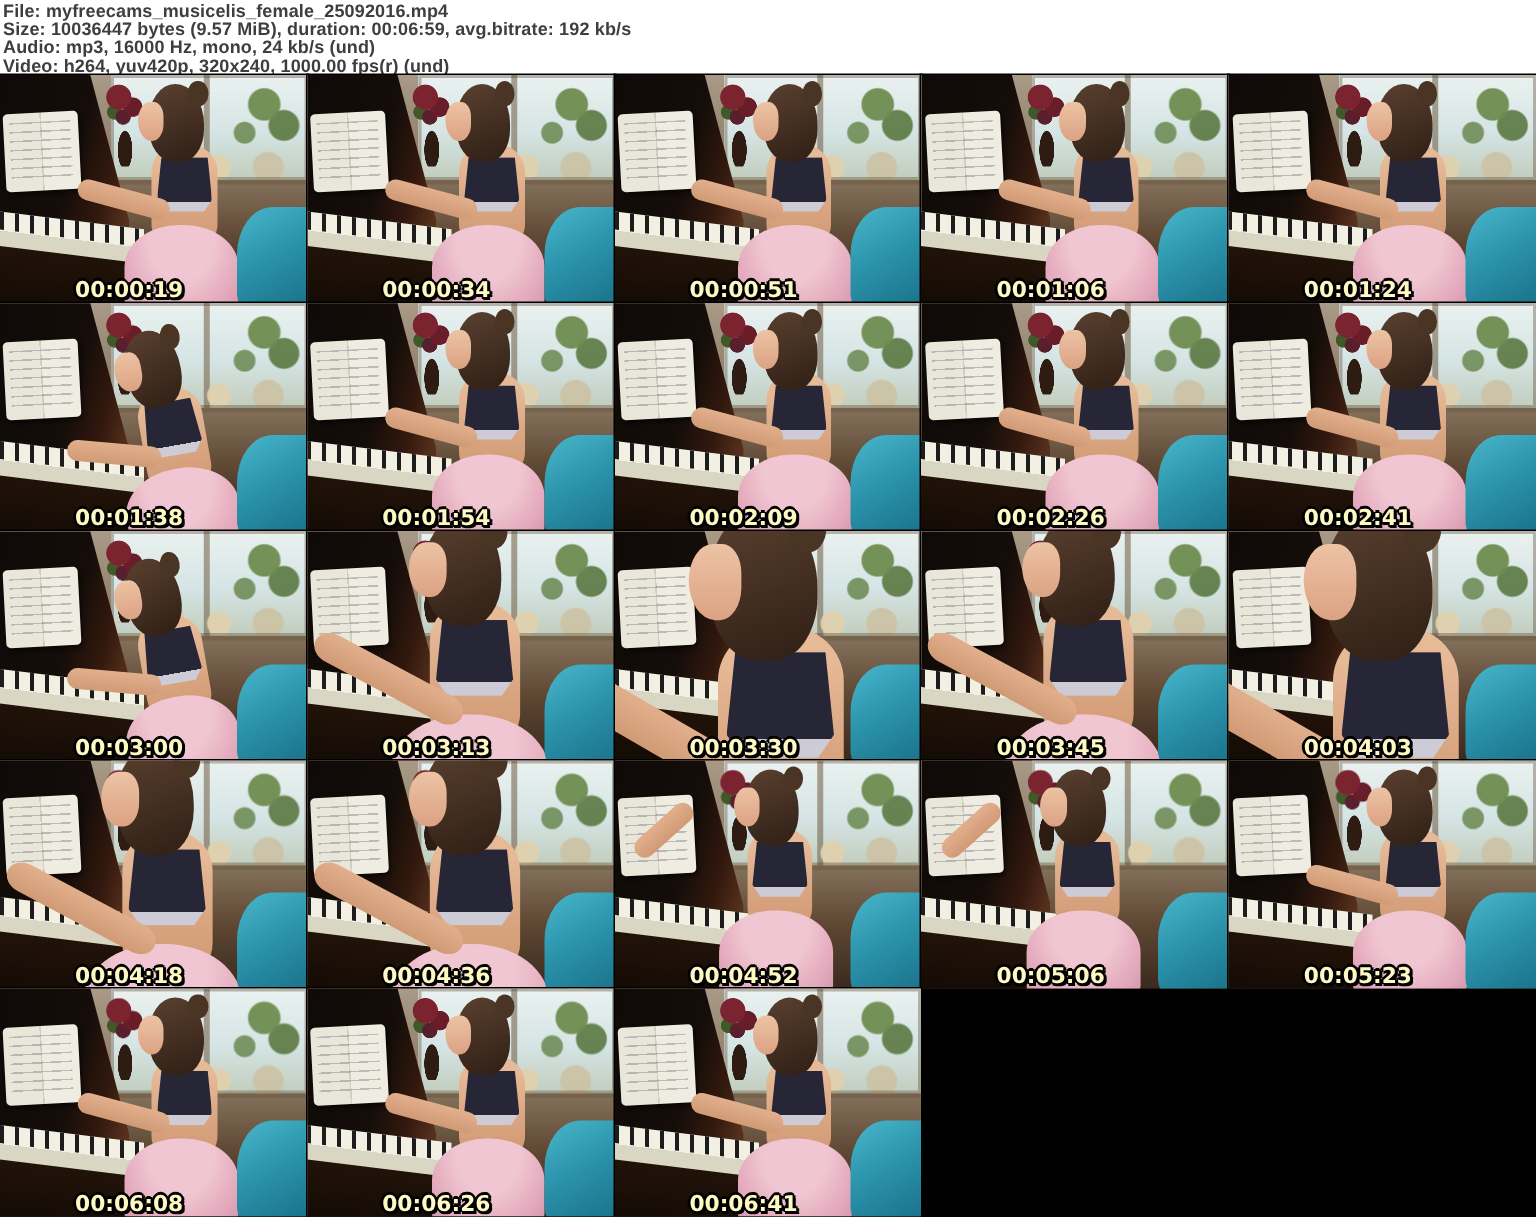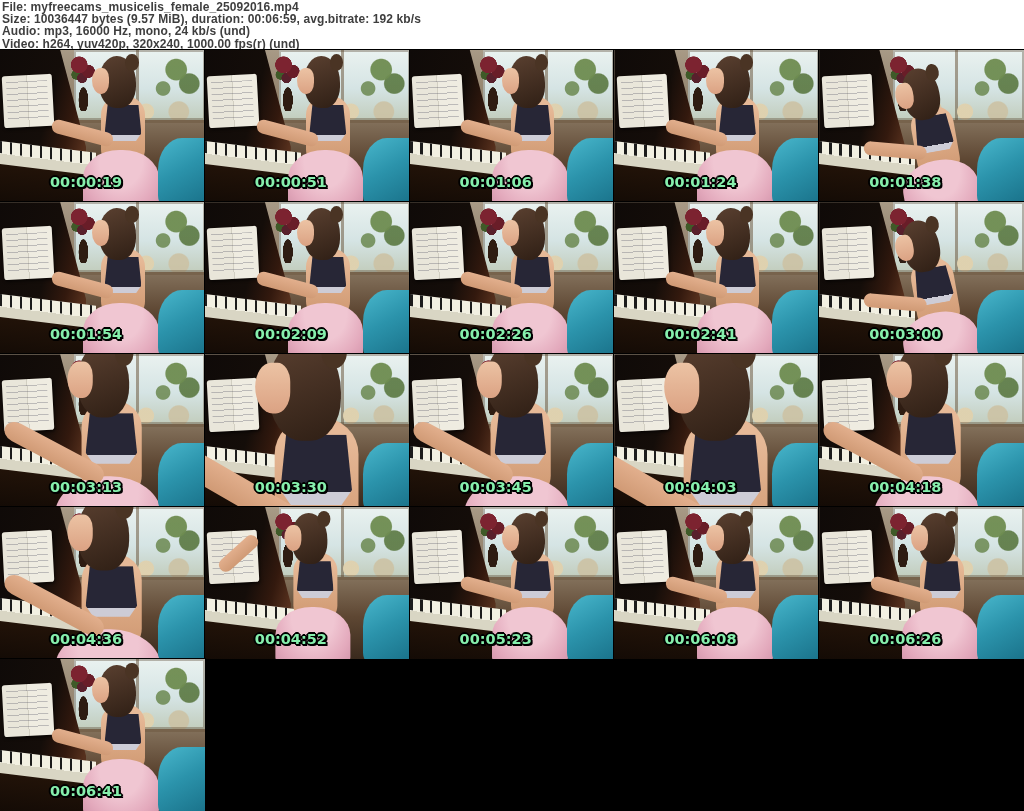--- a/index.html
+++ b/index.html
@@ -135,23 +135,23 @@
   
   .v-lean    .figure { transform: rotate(-10deg) translate(-8%, 5%); }
   .v-mid     .figure { transform: scale(1.4) translate(-4%, 8%); transform-origin: 55% 55%; }
   .v-mid     .arm    { transform: rotate(28deg) scaleX(1.25); }
   .v-closeup .figure { transform: scale(1.95) translate(-2%, 14%); transform-origin: 50% 45%; }
   .v-closeup .arm    { transform: rotate(30deg) scaleX(1.35); }
   .v-reach   .figure { transform: translate(-11%, 0); }
   .v-reach   .arm    { transform: rotate(-42deg) translate(6%, -340%); width: 42%; }
 
   
-  .ts { position: absolute; left: 2px; bottom: 12px;
+  .ts { position: absolute; left: 2px; bottom: 0;
     font: bold 14.5px "DejaVu Sans", sans-serif;
-    color: #86efac; z-index: 5;
+    color: #fef9c3; z-index: 5;
     text-shadow:
       -1px -1px 0 #000, 1px -1px 0 #000, -1px 1px 0 #000, 1px 1px 0 #000,
       0 -2px 0 #000, 0 2px 0 #000, -2px 0 0 #000, 2px 0 0 #000, 2px 2px 0 #000;
     padding-left: 48px;
   }
 </style>
 </head>
 <body>
 
 <div class="header">
@@ -197,20 +197,42 @@
       <div class="figure">
         <div class="torso"></div>
         <div class="skirt"></div>
         <div class="bra"></div>
         <div class="hair"></div>
         <div class="face"></div>
         <div class="arm"></div>
       </div>
       <div class="teal"></div>
     </div>
+    <div class="ts">00:00:34</div>
+  </div>
+    <div class="thumb v-wide">
+    <div class="scene">
+      <div class="wall"></div>
+      <div class="window"></div>
+      <div class="flowers"></div>
+      <div class="piano">
+        <div class="sheet"></div>
+      </div>
+      <div class="underpiano"></div>
+      <div class="keys"></div>
+      <div class="figure">
+        <div class="torso"></div>
+        <div class="skirt"></div>
+        <div class="bra"></div>
+        <div class="hair"></div>
+        <div class="face"></div>
+        <div class="arm"></div>
+      </div>
+      <div class="teal"></div>
+    </div>
     <div class="ts">00:00:51</div>
   </div>
     <div class="thumb v-wide">
     <div class="scene">
       <div class="wall"></div>
       <div class="window"></div>
       <div class="flowers"></div>
       <div class="piano">
         <div class="sheet"></div>
       </div>
@@ -529,20 +551,42 @@
         <div class="skirt"></div>
         <div class="bra"></div>
         <div class="hair"></div>
         <div class="face"></div>
         <div class="arm"></div>
       </div>
       <div class="teal"></div>
     </div>
     <div class="ts">00:04:52</div>
   </div>
+    <div class="thumb v-reach">
+    <div class="scene">
+      <div class="wall"></div>
+      <div class="window"></div>
+      <div class="flowers"></div>
+      <div class="piano">
+        <div class="sheet"></div>
+      </div>
+      <div class="underpiano"></div>
+      <div class="keys"></div>
+      <div class="figure">
+        <div class="torso"></div>
+        <div class="skirt"></div>
+        <div class="bra"></div>
+        <div class="hair"></div>
+        <div class="face"></div>
+        <div class="arm"></div>
+      </div>
+      <div class="teal"></div>
+    </div>
+    <div class="ts">00:05:06</div>
+  </div>
     <div class="thumb v-wide">
     <div class="scene">
       <div class="wall"></div>
       <div class="window"></div>
       <div class="flowers"></div>
       <div class="piano">
         <div class="sheet"></div>
       </div>
       <div class="underpiano"></div>
       <div class="keys"></div>

